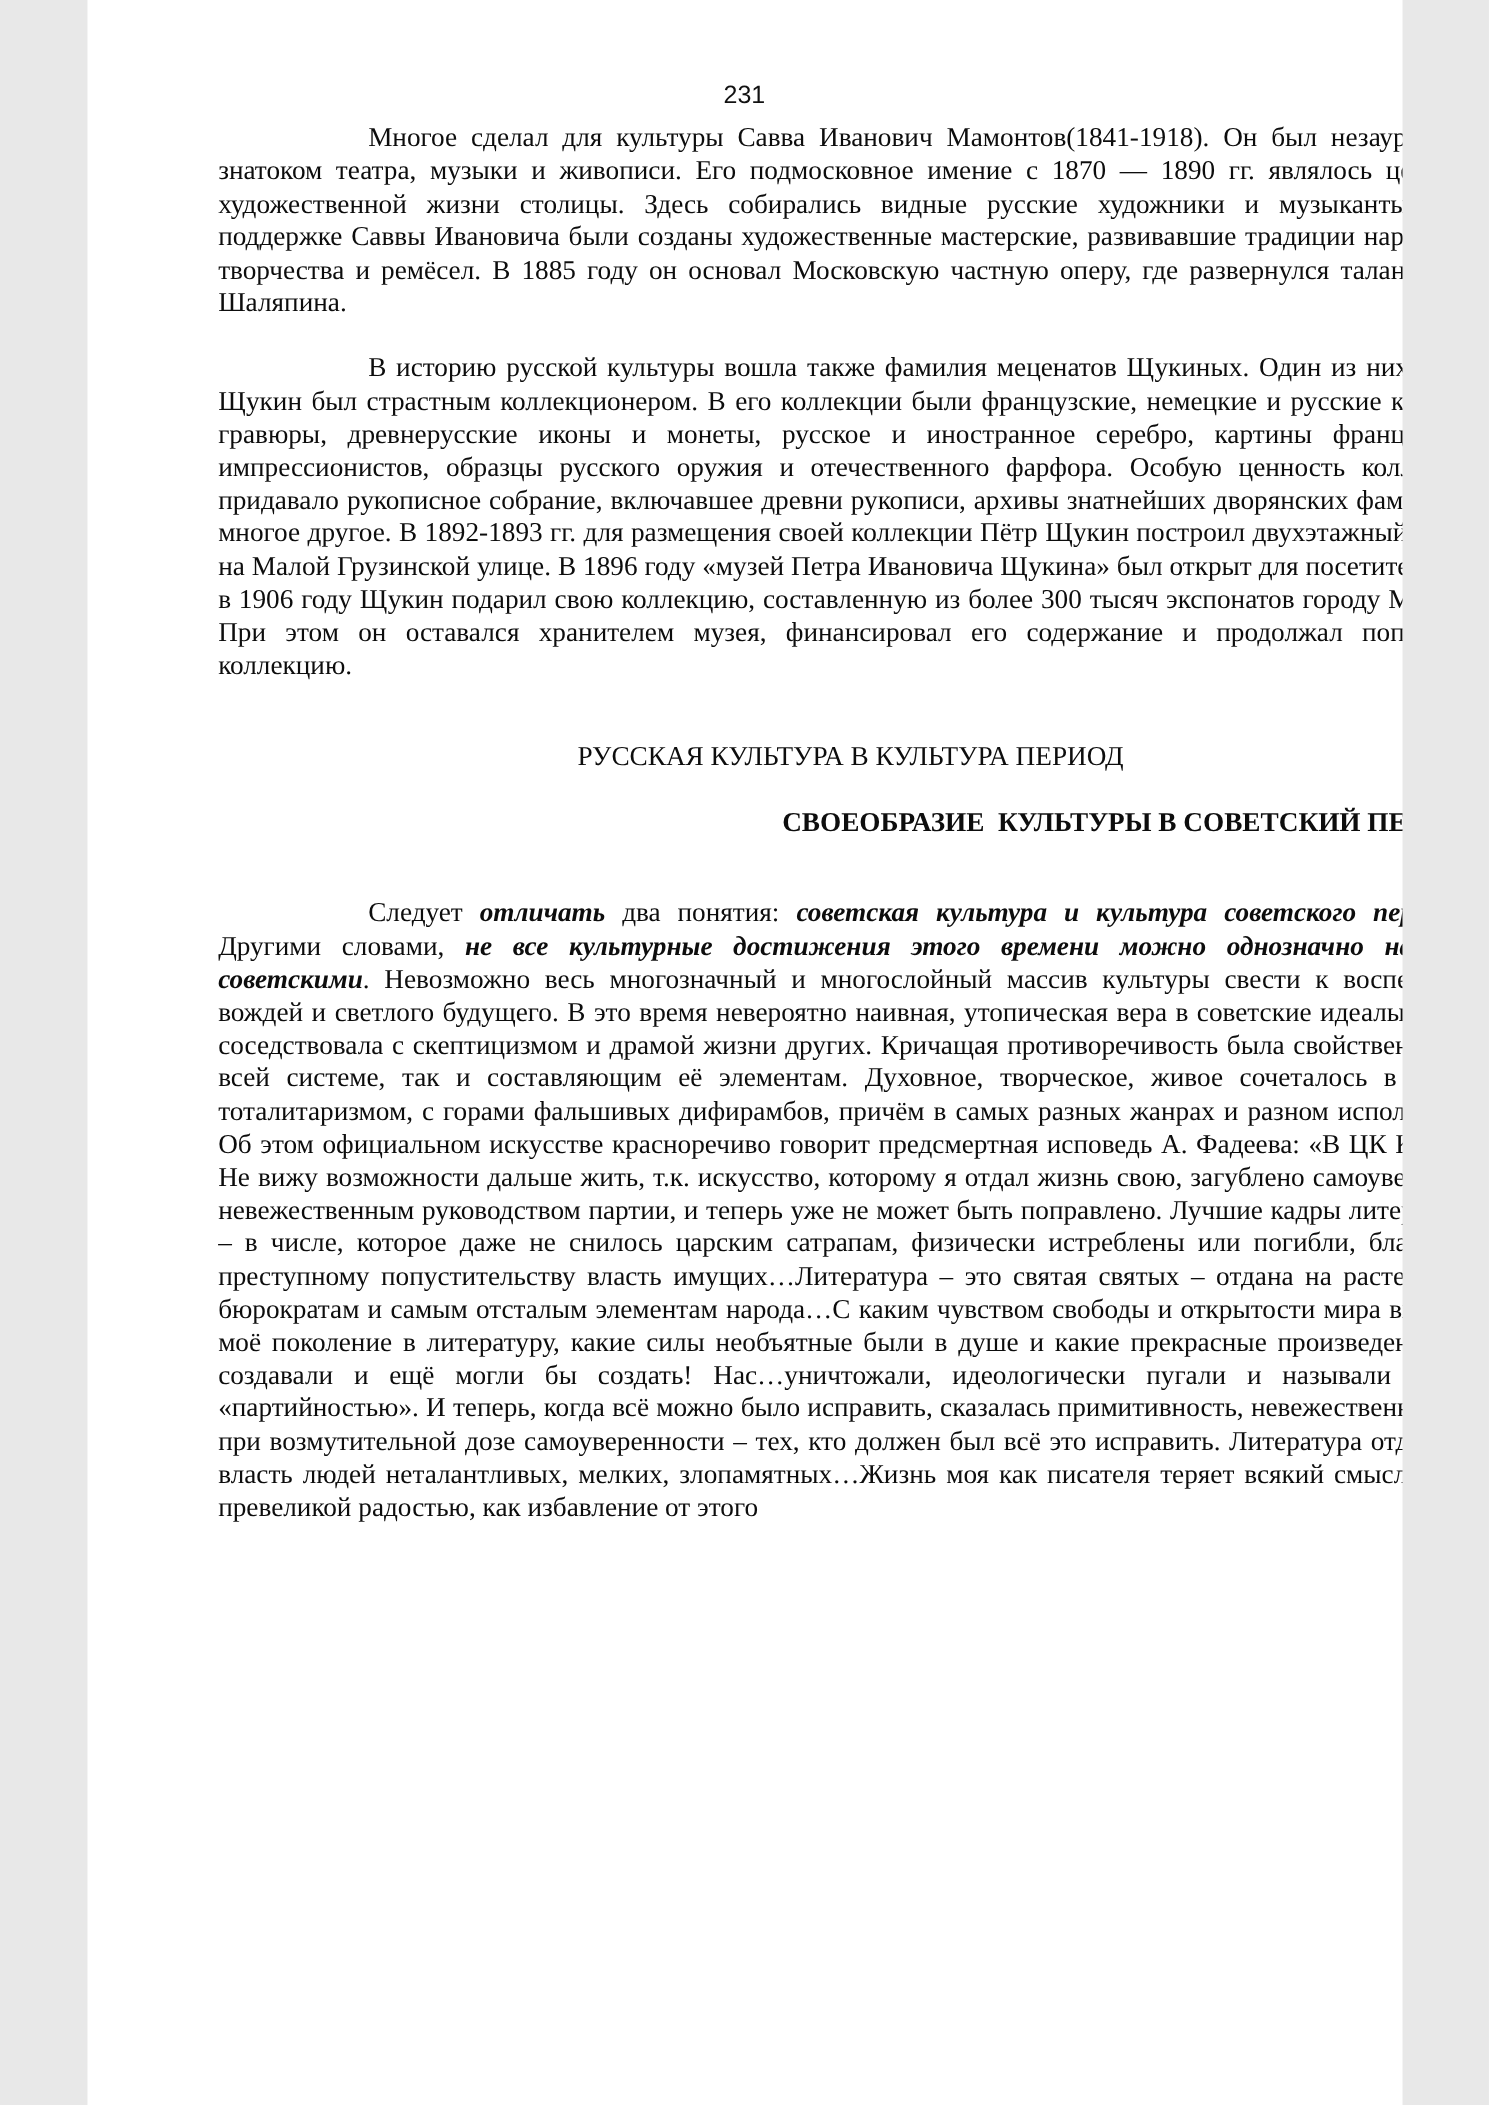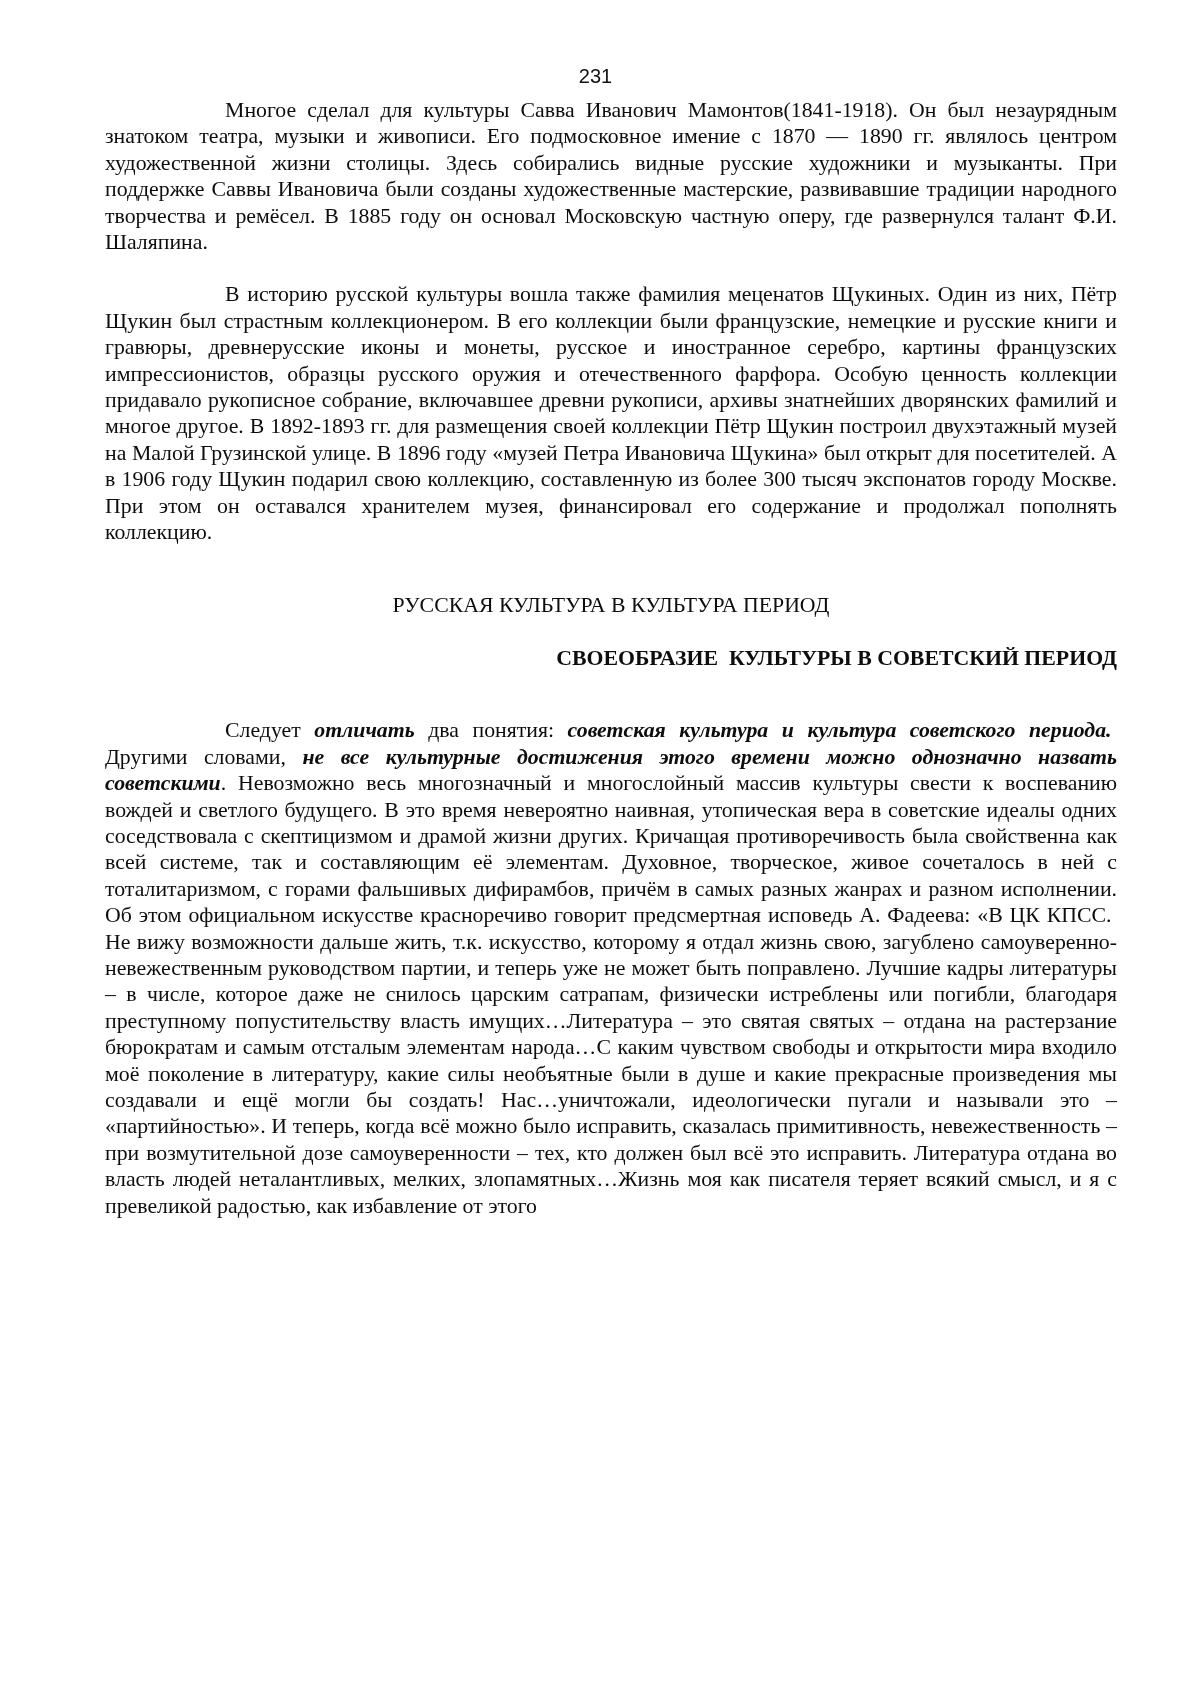--- a/index.html
+++ b/index.html
@@ -2,21 +2,21 @@
 <html lang="ru"><head>
 <meta charset="utf-8">
 <style>
   html, body {
     margin: 0;
     padding: 0;
     background: #e8e8e8;
   }
   .page {
     position: relative;
-    width: 1191px;
+    width: 1052px;
     height: 1684px;
     margin: 0 auto;
     background: #ffffff;
     color: #0d0d0d;
     font-family: "Liberation Serif", "DejaVu Serif", serif;
     font-size: 21.8px;
     line-height: 26.4px;
     overflow: hidden;
   }
   .pagenum {

